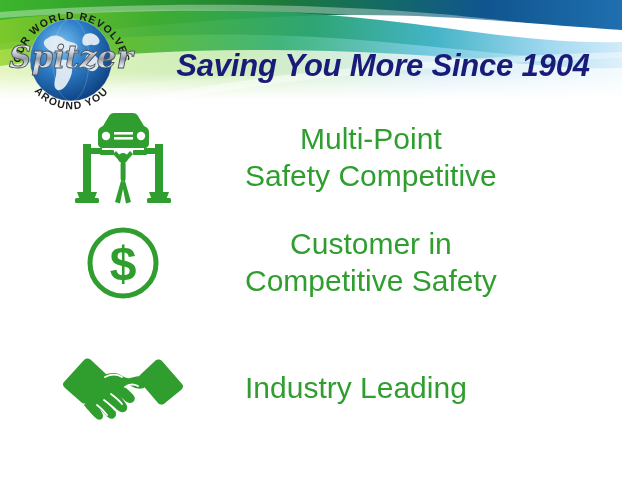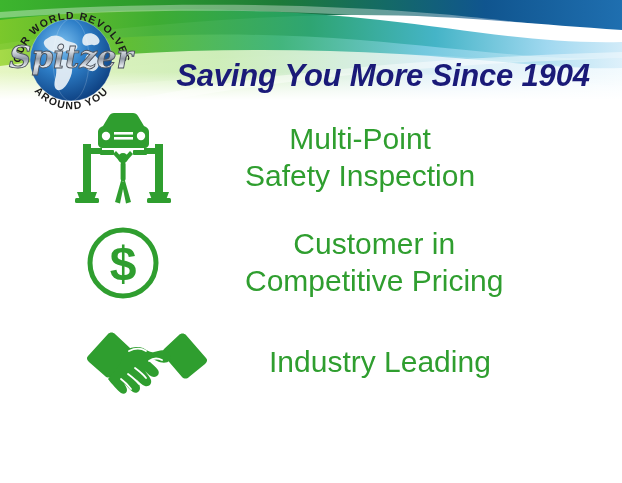--- a/index.html
+++ b/index.html
@@ -41,21 +41,21 @@
     top: 2px;
     width: 135px;
     height: 112px;
   }
   #logo svg { display: block; width: 135px; height: 112px; }
 
   
   #headline {
     position: absolute;
     left: 150px;
-    top: 54px;
+    top: 44px;
     width: 466px;
     height: 44px;
     line-height: 44px;
     text-align: center;
     font-size: 31px;
     font-weight: bold;
     font-style: italic;
     color: #1a1a78;
     white-space: nowrap;
     letter-spacing: -0.2px;
@@ -65,21 +65,21 @@
   .feature-row {
     position: absolute;
     left: 0;
     width: 496px;
     display: flex;
     flex-direction: row;
     align-items: center;
   }
   #feature-row-0 { top: 108px; height: 100px; }
   #feature-row-1 { top: 215px; height: 95px; }
-  #feature-row-2 { top: 310px; height: 105px; margin-left: 24px; }
+  #feature-row-2 { top: 336px; height: 105px; }
 
   .feature-icon {
     width: 245px;
     display: flex;
     align-items: center;
     justify-content: center;
     flex: 0 0 245px;
   }
   .feature-text {
     flex: 1 1 auto;
@@ -231,34 +231,34 @@
           <rect x="47.6" y="52" width="5" height="19" rx="2"></rect>
           <path d="M49,54 L40,44 L43,41 L52,51 Z"></path>
           <path d="M51,54 L60,44 L57,41 L48,51 Z"></path>
           <path d="M48.5,69 L42,92 L47,93.5 L51,74 Z"></path>
           <path d="M51.5,69 L58,92 L53,93.5 L49,74 Z"></path>
         </g>
       </svg>
     </div>
     <div class="feature-text">
       <span class="line">Multi-Point</span>
-      <span class="line">Safety Inspection</span>
+      <span class="line">Safety Competitive</span>
     </div>
   </div>
 
   <div class="feature-row" id="feature-row-1">
     <div class="feature-icon">
       <svg width="80" height="80" viewBox="0 0 80 80">
         <circle cx="40" cy="40" r="33" fill="none" stroke="#2f9e2f" stroke-width="5"></circle>
         <text x="40" y="57" text-anchor="middle" font-family="'Liberation Sans', sans-serif" font-size="48" font-weight="bold" fill="#2f9e2f">$</text>
       </svg>
     </div>
     <div class="feature-text">
       <span class="line">Customer in</span>
-      <span class="line">Competitive Pricing</span>
+      <span class="line">Competitive Safety</span>
     </div>
   </div>
 
   <div class="feature-row" id="feature-row-2">
     <div class="feature-icon">
       <svg width="122" height="82" viewBox="0 0 122 82">
         <g fill="#2f9e2f">
 
           <path d="M2,34 L22,12 C24,10 27,10 29,12 L44,26 C46,28 46,31 44,33 L26,54 C24,56 21,56 19,54 L3,40 C1,38 0,36 2,34 Z"></path>
 

